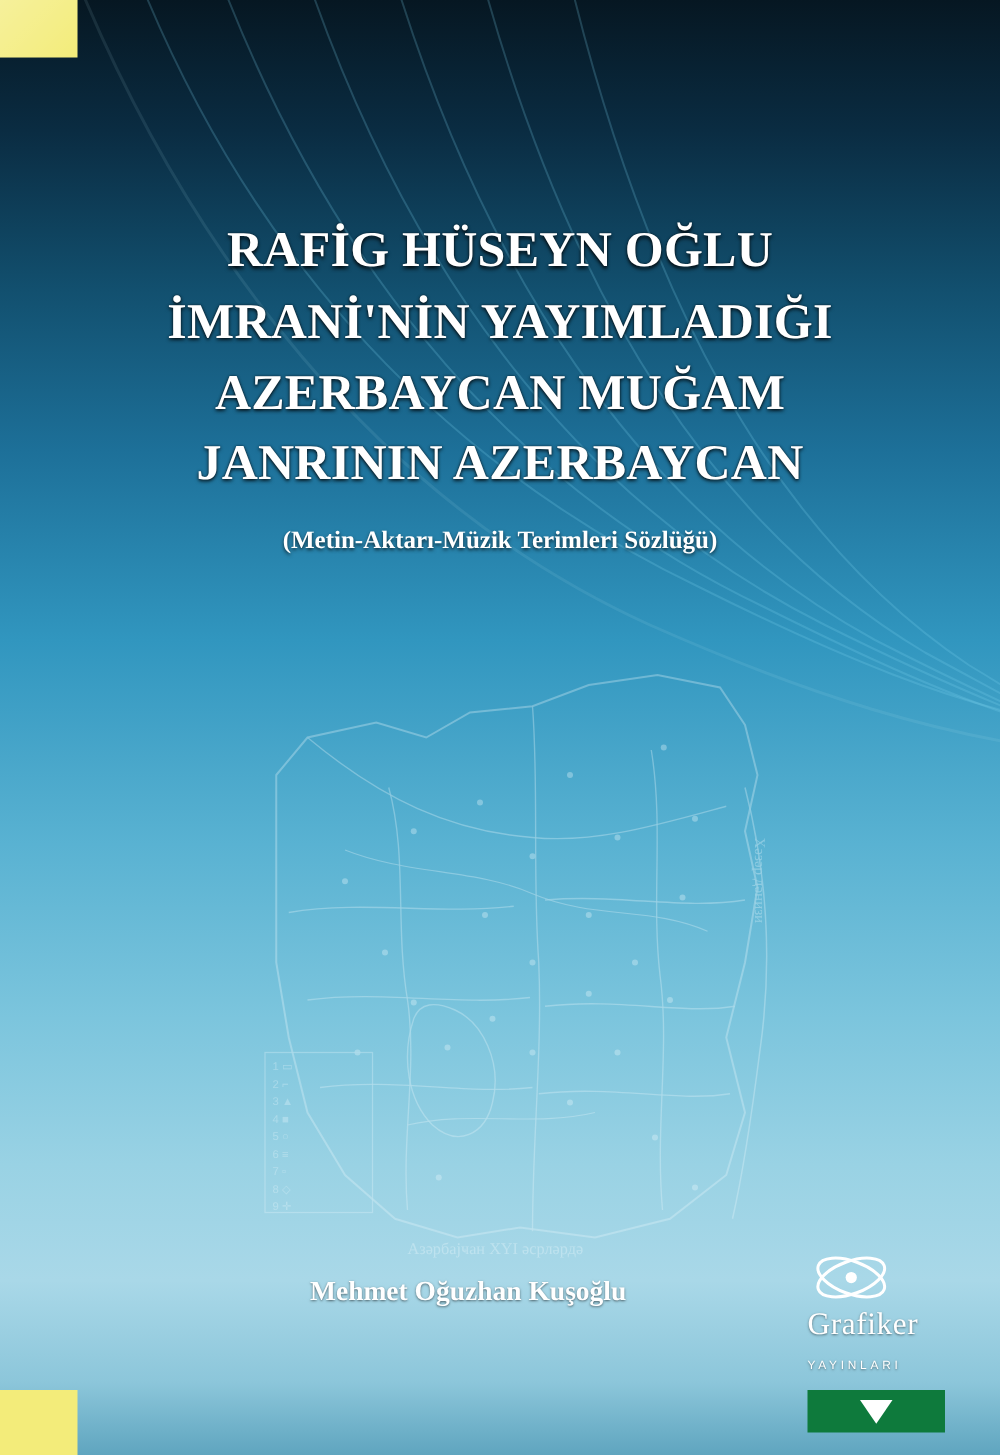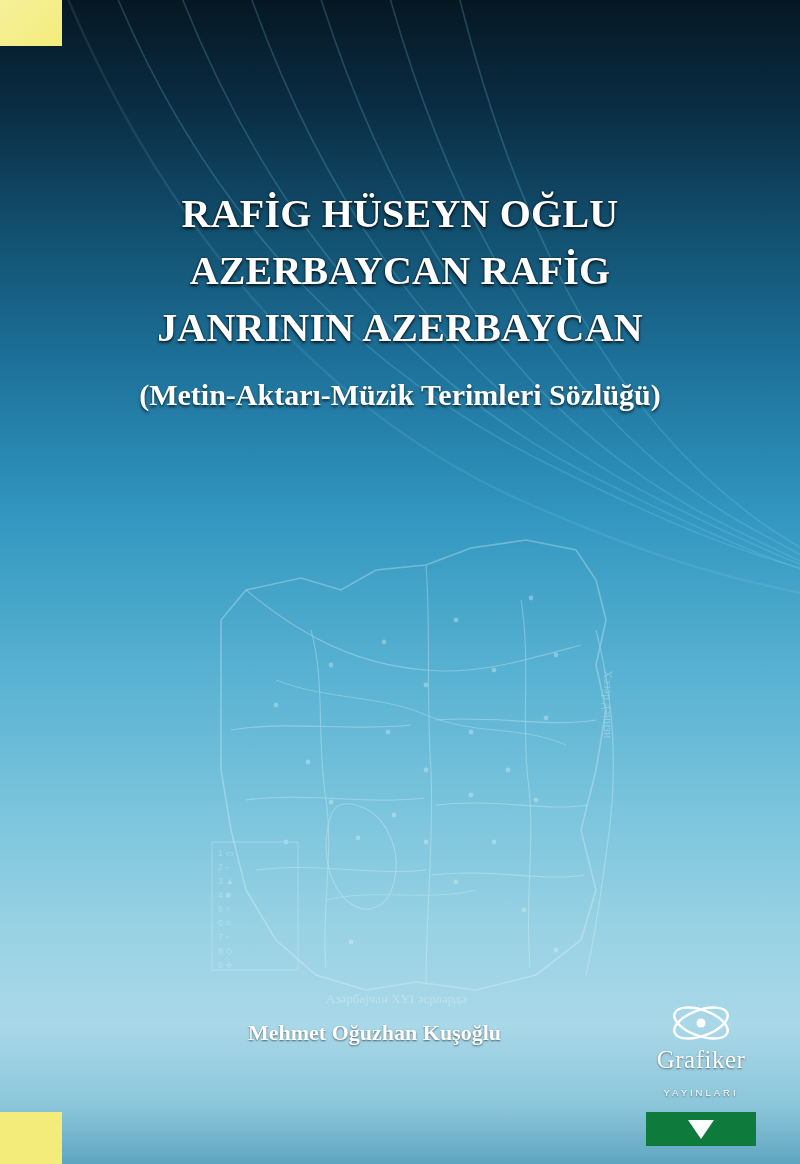--- a/index.html
+++ b/index.html
@@ -74,42 +74,42 @@
     width: 560px;
     height: 560px;
     opacity: .42;
     pointer-events: none;
   }
 
   .title-block {
     position: absolute;
     left: 0;
     right: 0;
-    top: 186px;
+    top: 172px;
     text-align: center;
     padding: 0 36px;
     box-sizing: border-box;
   }
   .title-line {
     font-family: "Liberation Serif", serif;
     font-weight: bold;
     font-size: 40px;
     line-height: 1.42;
     color: #ffffff;
     letter-spacing: .2px;
     text-shadow:
       0 2px 3px rgba(0,0,0,.75),
       0 0 2px rgba(0,0,0,.6);
     white-space: nowrap;
   }
   .subtitle {
     margin-top: 22px;
     font-family: "Liberation Serif", serif;
     font-weight: bold;
-    font-size: 30px;
+    font-size: 20px;
     color: #ffffff;
     text-shadow: 0 2px 3px rgba(0,0,0,.7);
   }
 
   .author {
     position: absolute;
     left: 248px;
     top: 1020px;
     font-family: "Liberation Serif", serif;
     font-weight: bold;
@@ -117,21 +117,21 @@
     color: #ffffff;
     text-shadow: 0 1px 2px rgba(0,0,0,.55);
     text-align: right;
   }
 
   .publisher {
     position: absolute;
     right: 44px;
     bottom: 66px;
     width: 110px;
-    text-align: center;
+    text-align: left;
     color: #ffffff;
   }
   .pub-name {
     font-family: "Liberation Serif", serif;
     font-size: 25px;
     line-height: 1;
     letter-spacing: .5px;
     text-shadow: 0 1px 2px rgba(0,0,0,.5);
   }
   .pub-sub {
@@ -258,21 +258,22 @@
       </g>
 
       <g fill="#eaf7fc" fill-opacity="0.8" font-family="'Liberation Serif', serif" font-size="12">
         <text transform="translate(478,200) rotate(90)">Хəзəр дəнизи</text>
       </g>
     </svg>
   </div>
 
   <div class="title-block">
     <div class="title-line">RAFİG HÜSEYN OĞLU</div>
-    <div class="title-line">AZERBAYCAN RAFİG</div>
+    <div class="title-line">İMRANİ'NİN YAYIMLADIĞI</div>
+    <div class="title-line">AZERBAYCAN MUĞAM</div>
     <div class="title-line">JANRININ AZERBAYCAN</div>
     <div class="subtitle">(Metin-Aktarı-Müzik Terimleri Sözlüğü)</div>
   </div>
 
   <div class="author">Mehmet Oğuzhan Kuşoğlu</div>
 
   <div class="publisher">
     <svg width="70" height="40" viewBox="0 0 70 40">
       <g fill="none" stroke="#ffffff" stroke-width="2.4">
         <ellipse cx="35" cy="20" rx="28" ry="13" transform="rotate(-20 35 20)"></ellipse>

